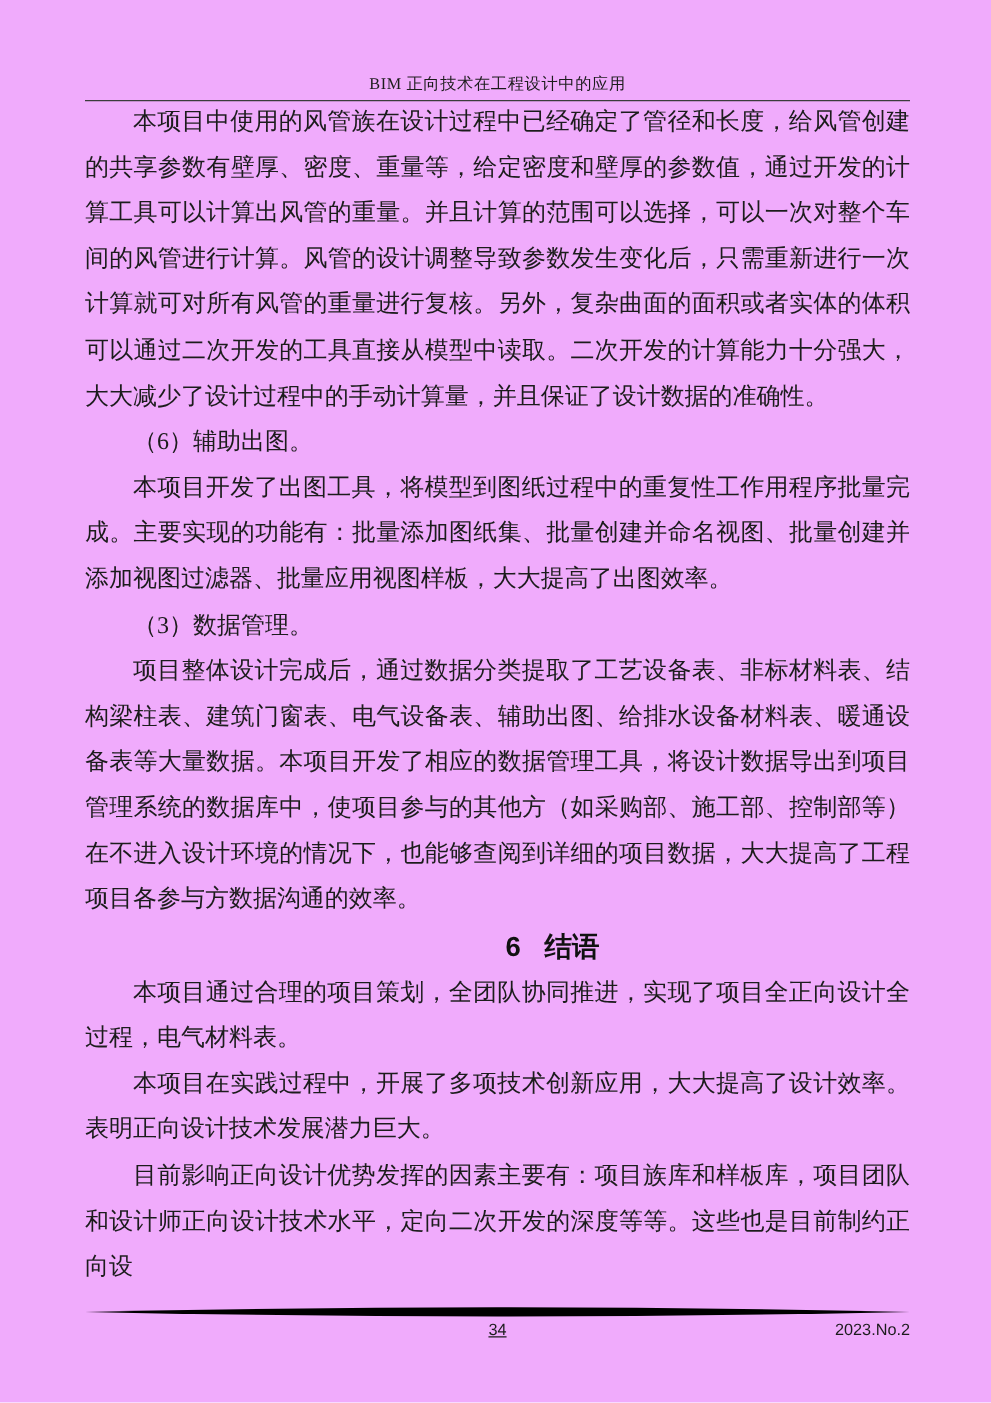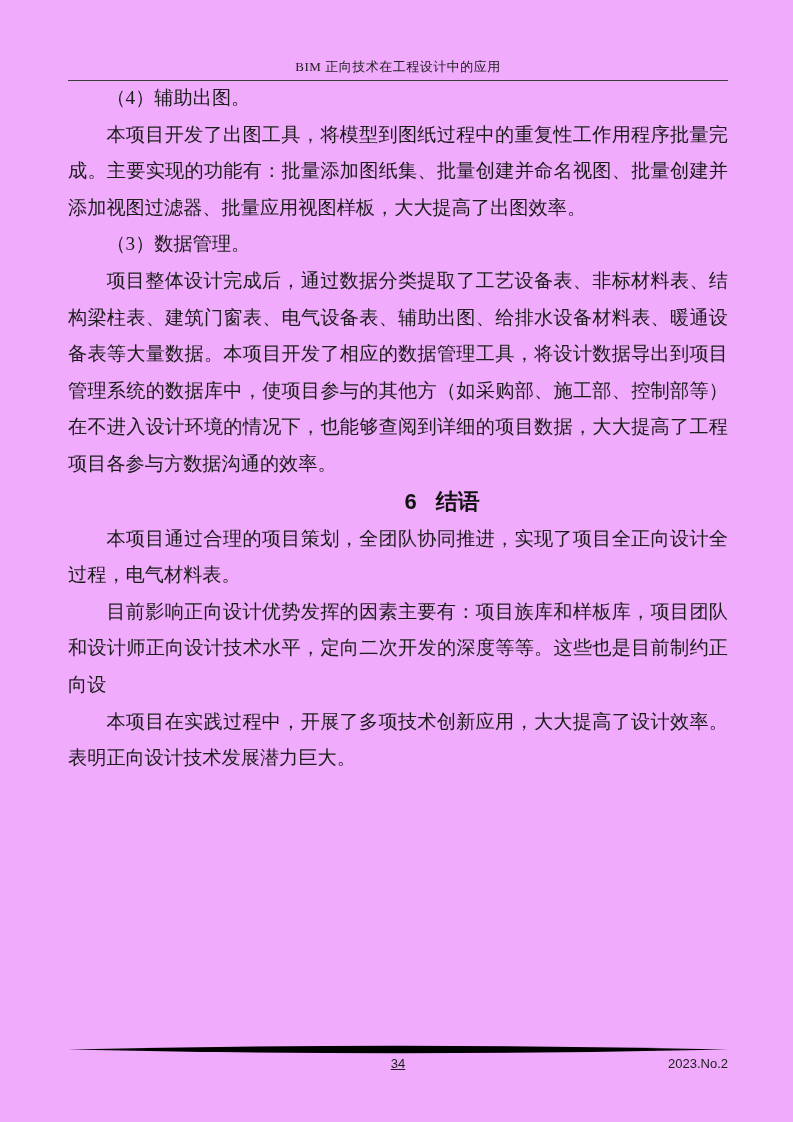--- a/index.html
+++ b/index.html
@@ -88,30 +88,31 @@
   }
 </style>
 </head>
 <body>
 
 <div class="page">
 
   <div class="running-header">BIM 正向技术在工程设计中的应用</div>
 
   <div class="content">
-    <p>（4）辅助出图。</p>
+    <p>本项目中使用的风管族在设计过程中已经确定了管径和长度，给风管创建的共享参数有壁厚、密度、重量等，给定密度和壁厚的参数值，通过开发的计算工具可以计算出风管的重量。并且计算的范围可以选择，可以一次对整个车间的风管进行计算。风管的设计调整导致参数发生变化后，只需重新进行一次计算就可对所有风管的重量进行复核。另外，复杂曲面的面积或者实体的体积可以通过二次开发的工具直接从模型中读取。二次开发的计算能力十分强大，大大减少了设计过程中的手动计算量，并且保证了设计数据的准确性。</p>
+    <p>（6）辅助出图。</p>
     <p>本项目开发了出图工具，将模型到图纸过程中的重复性工作用程序批量完成。主要实现的功能有：批量添加图纸集、批量创建并命名视图、批量创建并添加视图过滤器、批量应用视图样板，大大提高了出图效率。</p>
     <p>（3）数据管理。</p>
     <p>项目整体设计完成后，通过数据分类提取了工艺设备表、非标材料表、结构梁柱表、建筑门窗表、电气设备表、辅助出图、给排水设备材料表、暖通设备表等大量数据。本项目开发了相应的数据管理工具，将设计数据导出到项目管理系统的数据库中，使项目参与的其他方（如采购部、施工部、控制部等）在不进入设计环境的情况下，也能够查阅到详细的项目数据，大大提高了工程项目各参与方数据沟通的效率。</p>
 
     <p class="section-heading"><span class="heading-num">6</span><span>结语</span></p>
 
     <p>本项目通过合理的项目策划，全团队协同推进，实现了项目全正向设计全过程，电气材料表。</p>
+    <p>本项目在实践过程中，开展了多项技术创新应用，大大提高了设计效率。表明正向设计技术发展潜力巨大。</p>
     <p>目前影响正向设计优势发挥的因素主要有：项目族库和样板库，项目团队和设计师正向设计技术水平，定向二次开发的深度等等。这些也是目前制约正向设</p>
-    <p>本项目在实践过程中，开展了多项技术创新应用，大大提高了设计效率。表明正向设计技术发展潜力巨大。</p>
   </div>
 
   <svg class="footer-rule" viewBox="0 0 660 9" preserveAspectRatio="none">
     <path d="M0,4.5 Q330,-2.8 660,4.5 Q330,11.8 0,4.5 Z" fill="#000000"></path>
   </svg>
 
   <div class="footer-row">
     <span class="footer-page-number">34</span>
     <span class="footer-issue">2023.No.2</span>
   </div>

